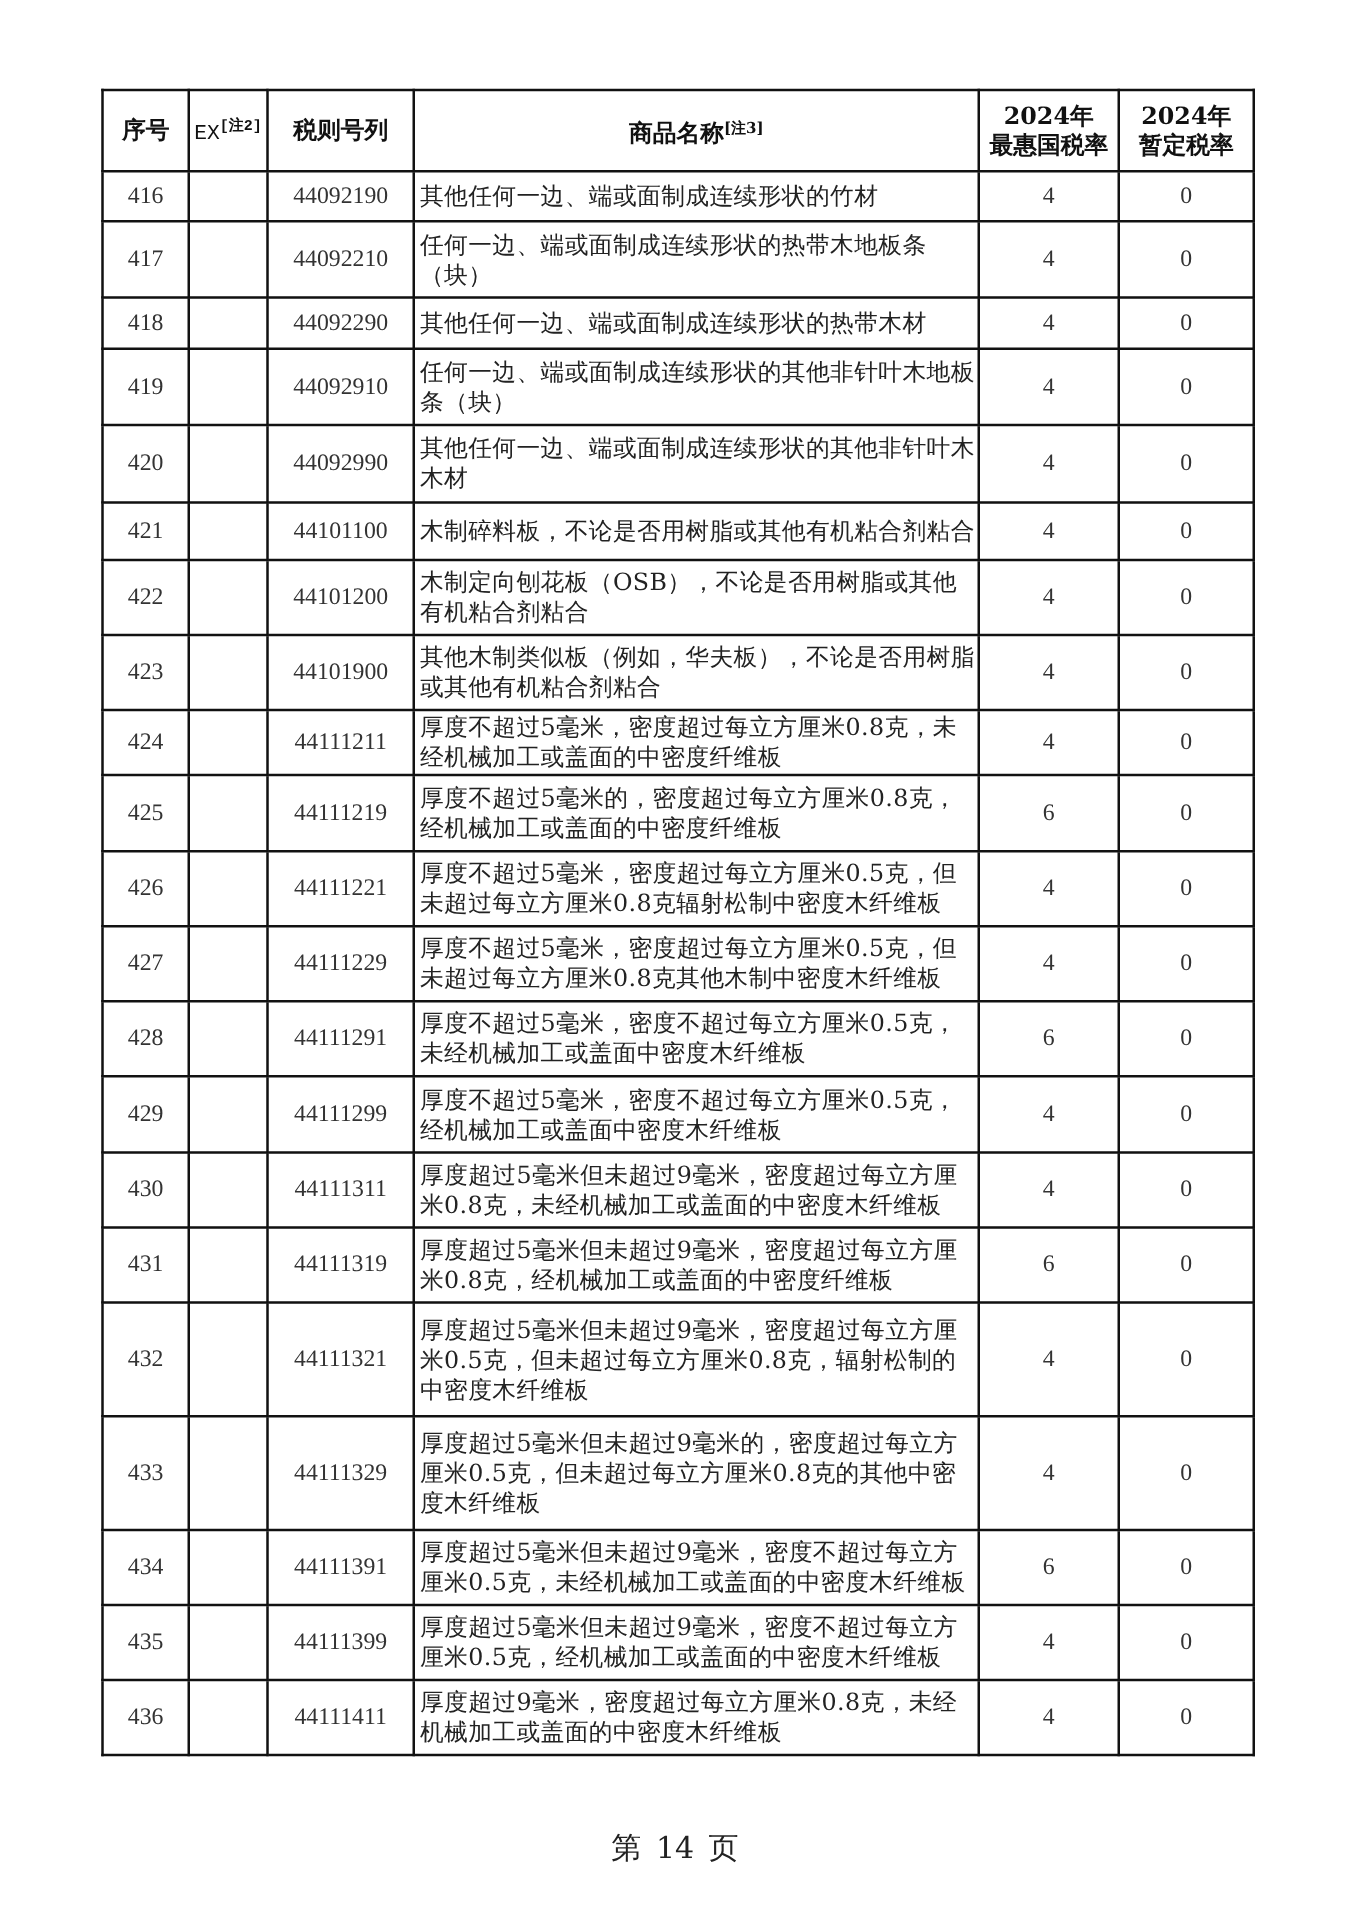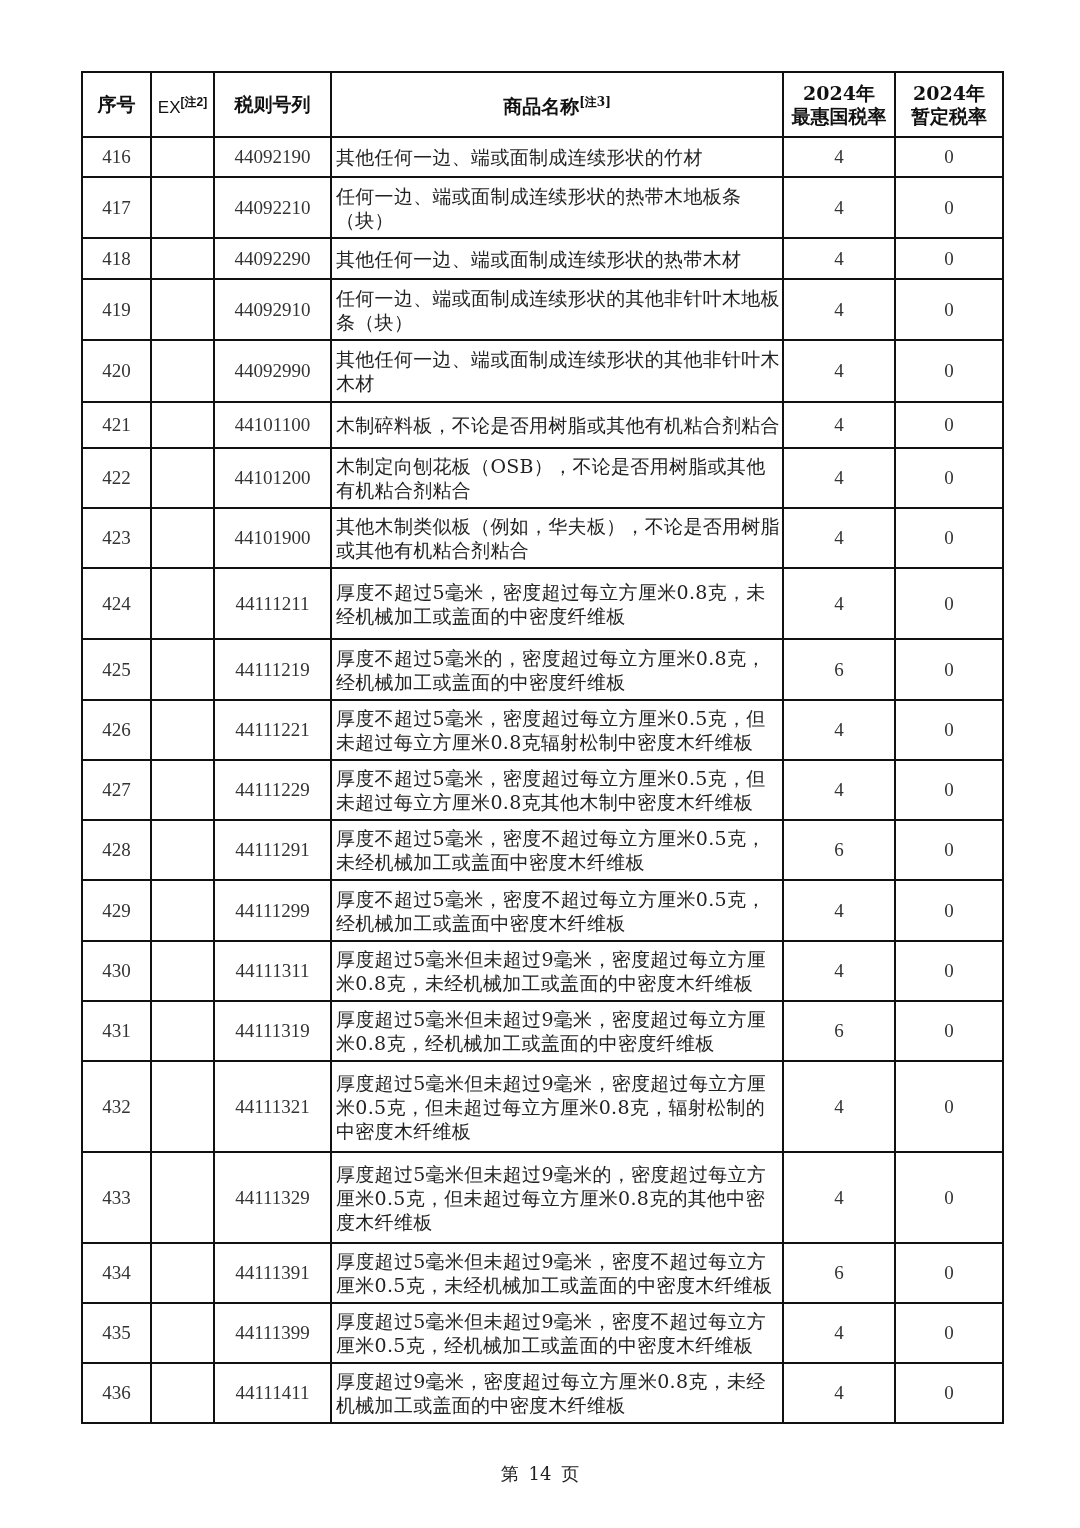--- a/index.html
+++ b/index.html
@@ -3,27 +3,27 @@
 <meta charset="utf-8">
 <style>
   html, body { margin: 0; padding: 0; background: #ffffff; }
   body { width: 1080px; height: 1528px; position: relative; overflow: hidden;
          font-family: "DejaVu Serif", "Liberation Serif", serif; color: #222; }
   #tbl-wrap { position: absolute; left: 81px; top: 71px; }
   table.tariff { border-collapse: collapse; table-layout: fixed; border: 2px solid #111; }
   table.tariff td, table.tariff th { border: 2px solid #111; padding: 0; box-sizing: border-box; }
   th { font-weight: bold; font-size: 19px; color: #111; text-align: center; vertical-align: middle; line-height: 23px; }
   th sup { font-size: 12px; font-weight: bold; vertical-align: 7px; }
-  th.ex { font-family: Liberation Sans, sans-serif; font-weight: normal; font-size: 17px; }
+  th.ex { font-family: Liberation Mono, monospace; font-weight: normal; font-size: 17px; }
   td { font-size: 18px; text-align: center; vertical-align: middle; color: #333; }
   td.num { font-family: "Liberation Serif", serif; font-size: 19px; }
   td.desc { text-align: left; padding-left: 4px !important; padding-right: 2px !important; line-height: 24px; font-size: 19px; letter-spacing: 0.3px; color: #222; }
   td.rate { font-family: "Liberation Serif", serif; font-size: 19px; }
   #footer { position: absolute; top: 1462px; left: 0; width: 1080px; text-align: center;
-            font-size: 18px; color: #222; word-spacing: 4px; }
+            font-size: 24px; color: #222; word-spacing: 4px; }
 </style>
 </head>
 <body>
 
 <div id="tbl-wrap">
   <table class="tariff">
     <colgroup>
       <col style="width:69px">
       <col style="width:63px">
       <col style="width:117px">
@@ -105,21 +105,21 @@
           <td class="rate">0</td>
         </tr>
         <tr style="height: 60px;">
           <td class="num">423</td>
           <td class="num"></td>
           <td class="num">44101900</td>
           <td class="desc">其他木制类似板（例如，华夫板），不论是否用树脂或其他有机粘合剂粘合</td>
           <td class="rate">4</td>
           <td class="rate">0</td>
         </tr>
-        <tr style="height: 71px;">
+        <tr style="height: 52px;">
           <td class="num">424</td>
           <td class="num"></td>
           <td class="num">44111211</td>
           <td class="desc">厚度不超过5毫米，密度超过每立方厘米0.8克，未经机械加工或盖面的中密度纤维板</td>
           <td class="rate">4</td>
           <td class="rate">0</td>
         </tr>
         <tr style="height: 61px;">
           <td class="num">425</td>
           <td class="num"></td>

